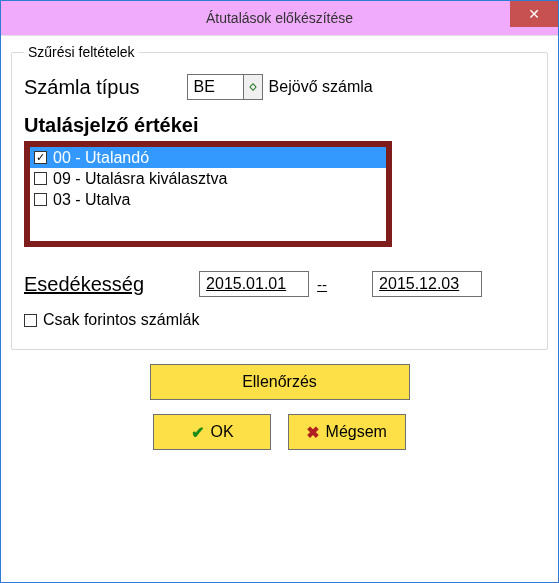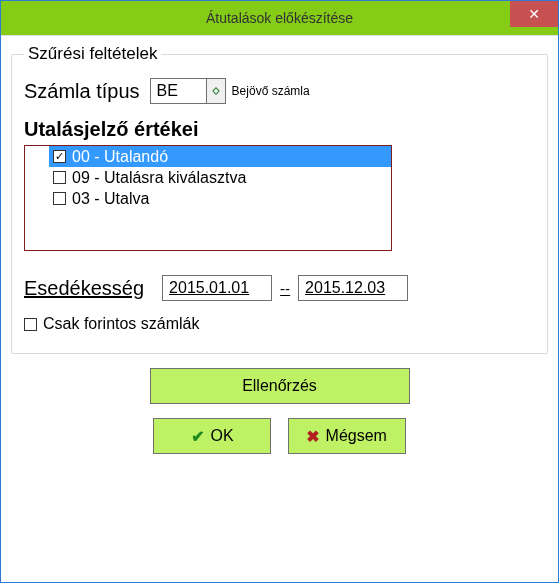--- a/index.html
+++ b/index.html
@@ -13,21 +13,21 @@
   .window {
     width: 559px;
     height: 583px;
     box-sizing: border-box;
     border: 1px solid #2e7cd6;
     background: #fff;
     position: relative;
   }
   .title-bar {
     height: 34px;
-    background: #84cc16;
+    background: #f0abfc;
     border-bottom: 1px solid #e0e0e0;
     display: flex;
     align-items: center;
     justify-content: center;
     position: relative;
   }
   .title-text {
     font-size: 14px;
     color: #333;
   }
@@ -50,21 +50,21 @@
     box-sizing: border-box;
   }
   fieldset.group {
     border: 1px solid #d9d9d9;
     border-radius: 2px;
     margin: 0;
     padding: 14px 12px 20px 12px;
     position: relative;
   }
   fieldset.group > legend {
-    font-size: 17px;
+    font-size: 14px;
     padding: 0 4px;
     color: #000;
   }
   .row {
     display: flex;
     align-items: center;
     margin-bottom: 14px;
   }
   .label {
     font-size: 20px;
@@ -72,50 +72,50 @@
   }
   .input-box {
     border: 1px solid #707070;
     background: #fff;
     height: 26px;
     box-sizing: border-box;
     padding: 4px 6px;
     font-size: 16px;
     display: flex;
     align-items: center;
+    margin-left: 37px;
   }
   .combo {
     display: flex;
     align-items: stretch;
   }
   .combo .input-box {
     border-right: none;
   }
   .combo .spin-btn {
     width: 18px;
     border: 1px solid #707070;
     background: #f0f0f0;
     display: flex;
     align-items: center;
     justify-content: center;
     cursor: pointer;
   }
   .spin-btn svg { width:8px; height:8px; }
   .descr {
-    font-size: 12px;
+    font-size: 16px;
     margin-left: 6px;
   }
   .listbox {
-    border: 1px solid #7f1d1d;
+    border: 6px solid #7f1d1d;
     width: 368px;
     height: 106px;
     box-sizing: border-box;
     overflow: hidden;
     background: #fff;
-    padding-left: 24px;
   }
   .listbox .item {
     display: flex;
     align-items: center;
     height: 21px;
     padding: 0 4px;
     font-size: 16px;
   }
   .listbox .item.selected {
     background: #3399ff;
@@ -149,21 +149,21 @@
   }
   .buttons-area {
     text-align: center;
     margin-top: 14px;
   }
   .btn {
     display: inline-flex;
     align-items: center;
     justify-content: center;
     border: 1px solid #707070;
-    background: #bef264;
+    background: #fde047;
     font-size: 16px;
     cursor: pointer;
     box-sizing: border-box;
   }
   .btn-wide {
     width: 260px;
     height: 36px;
     margin-bottom: 14px;
   }
   .btn-ok, .btn-cancel {

